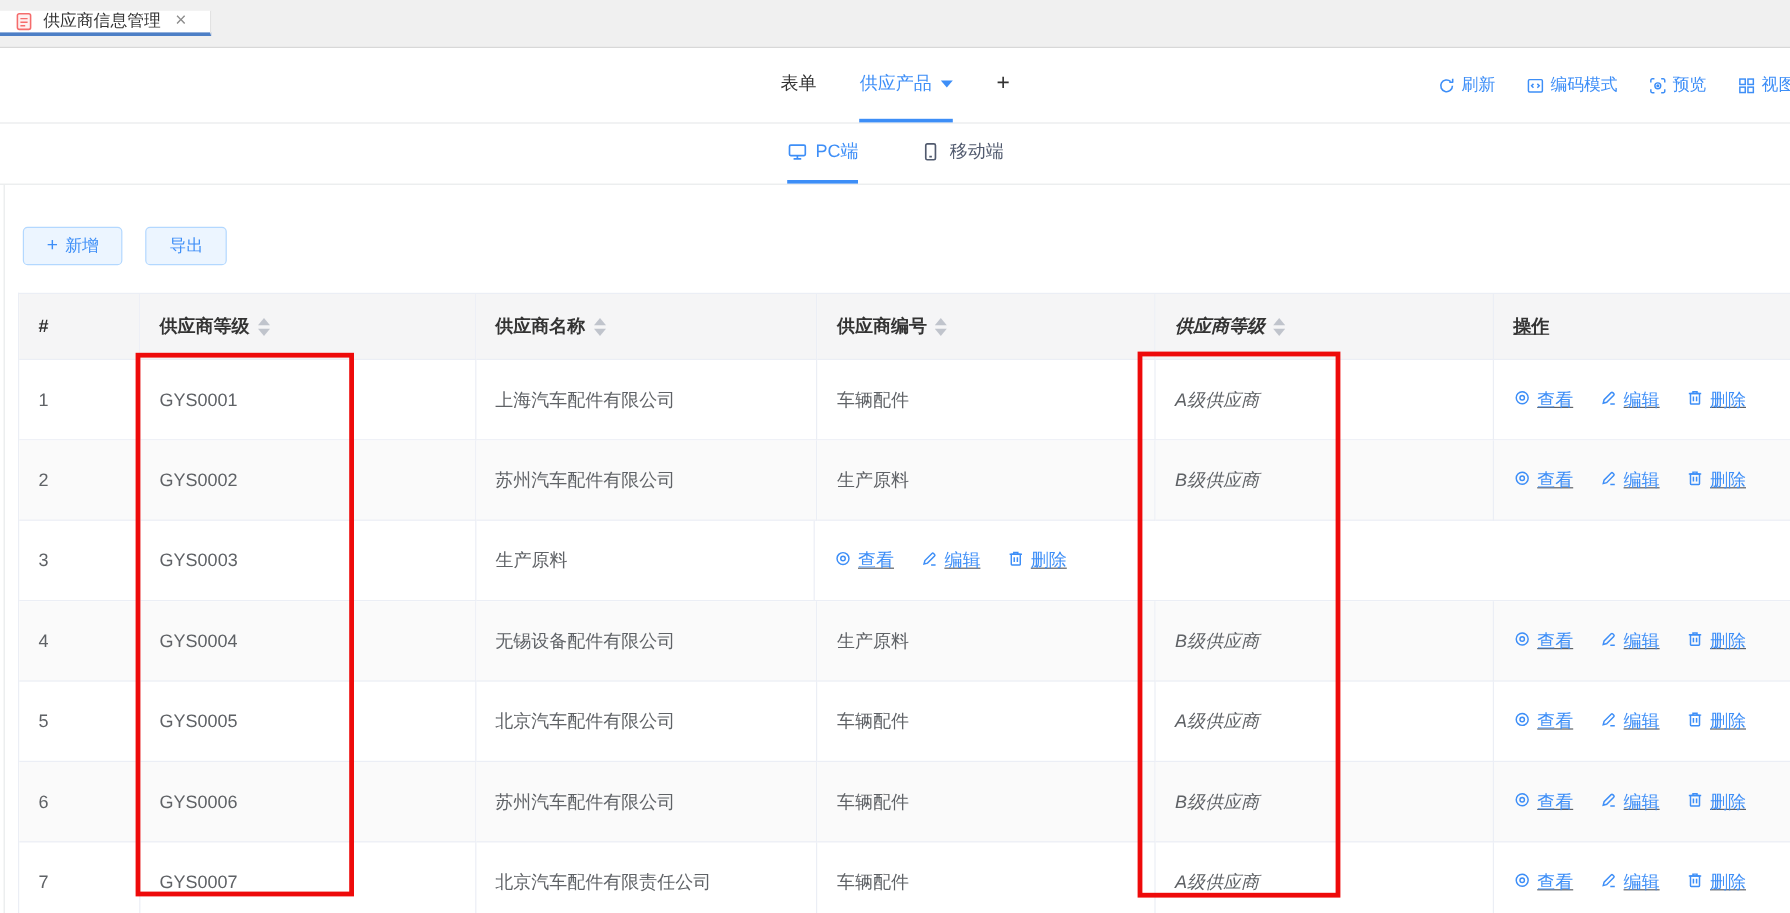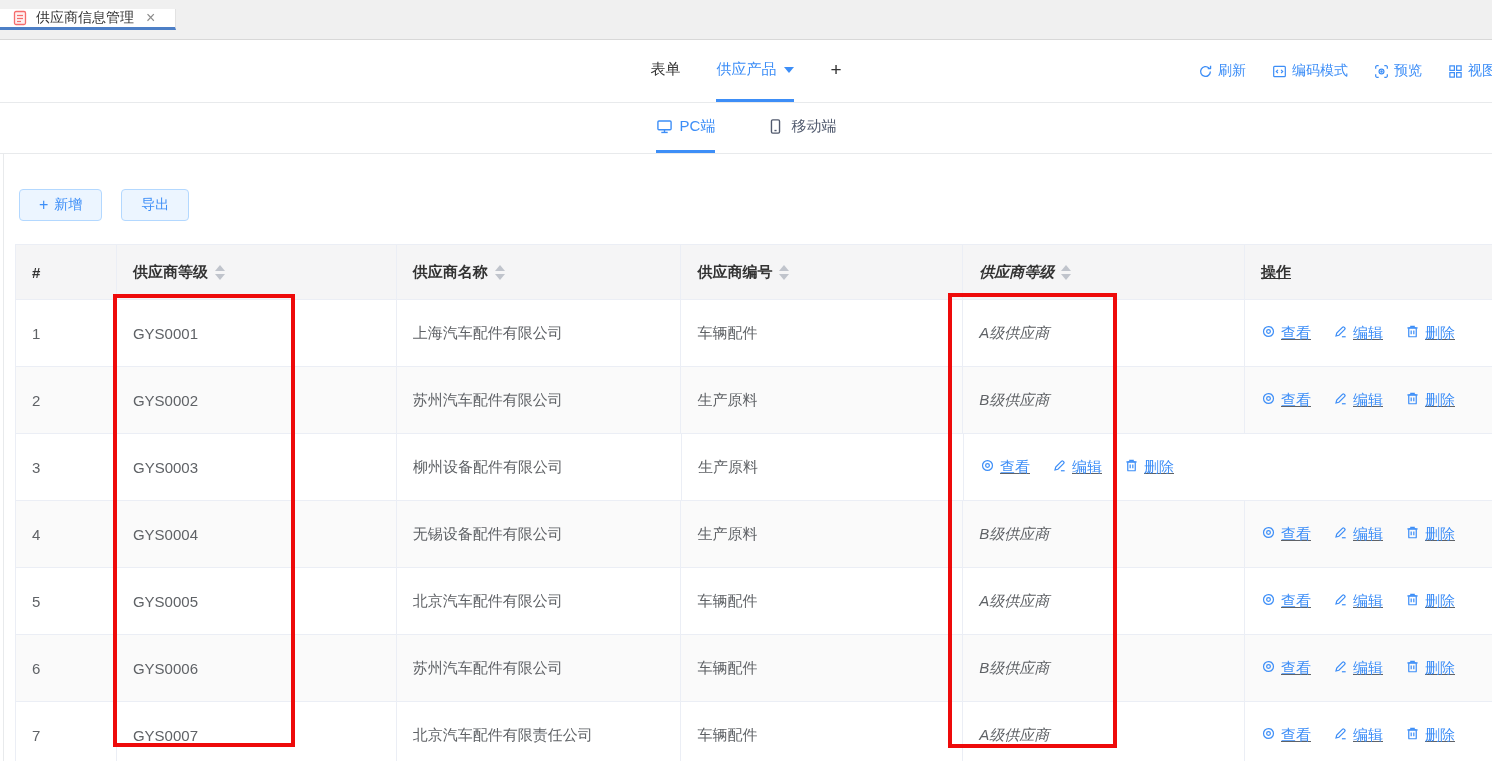--- a/index.html
+++ b/index.html
@@ -301,21 +301,20 @@
           </span>
           <span>删除</span>
         </span>
       </div>
     </div>
   </div>
 
   <div class="tr">
     <div class="td col-index">3</div>
     <div class="td col-code">GYS0003</div>
-    <div class="td col-name">柳州设备配件有限公司</div>
     <div class="td col-product">生产原料</div>
     <div class="td col-ops">
       <div class="ops">
         <span class="op">
           <span>
             <svg width="15" height="15" viewBox="0 0 16 16" fill="none" stroke="#3d8ef7" stroke-width="1.3">
               <circle cx="8" cy="8" r="5.3"></circle>
               <circle cx="8" cy="8" r="2"></circle>
             </svg>
           </span>

